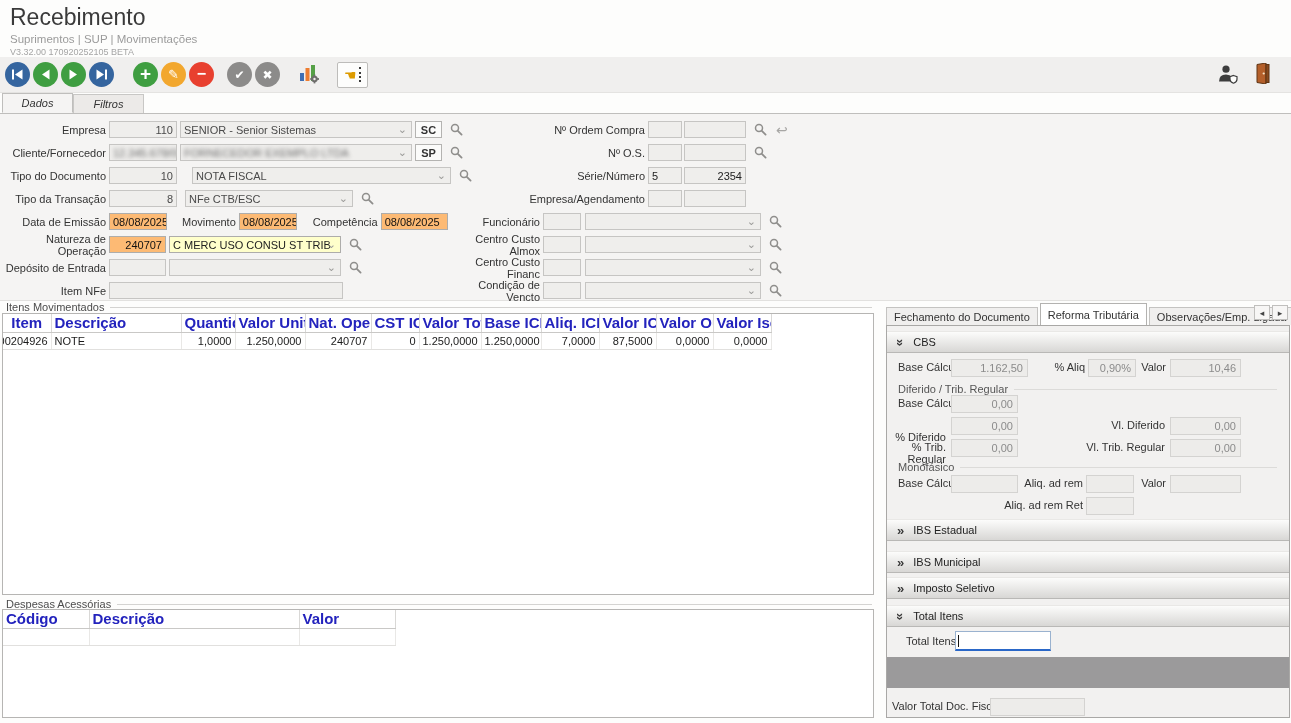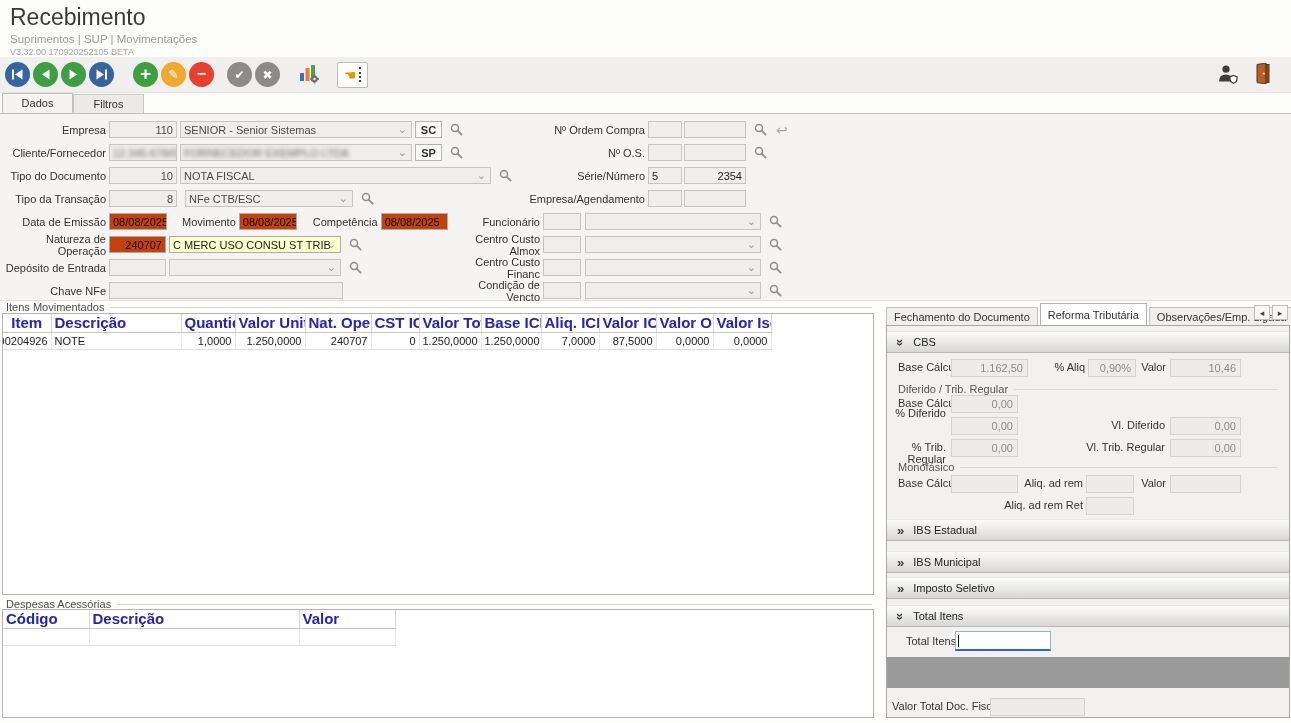--- a/index.html
+++ b/index.html
@@ -36,38 +36,38 @@
   .hand-btn { width:31px; height:26px; margin-left:14px; background:#fdfdfc;
               border:1px solid #bdbcba; border-radius:2px; display:flex; align-items:center;
               justify-content:center; cursor:pointer; flex:0 0 auto; }
   .hand-glyph { transform:scaleX(-1); color:#dd9b00; font-size:14px; line-height:1; }
   .hand-dots { height:15px; border-right:2px dotted #3a3a3a; margin-left:2px; }
   .toolbar-right { position:absolute; right:20px; top:0; height:36px; display:flex;
                    align-items:center; gap:16px; }
   .icon-btn { background:transparent; border:none; cursor:pointer; display:flex; align-items:center; }
 
   
-  .ltabs { position:absolute; top:93px; left:2px; display:flex; z-index:3; }
+  .ltabs { position:absolute; top:93px; left:2px; display:flex; z-index:3;font-style:italic; }
   .ltab { min-width:71px; height:20px; display:flex; align-items:center; justify-content:center;
           padding:0 10px; cursor:pointer; color:#333; }
   .ltab.active   { background:#f5f4f3; border:1px solid #bfbebc; border-bottom:1px solid #f5f4f3; }
   .ltab.inactive { background:#eceae8; border:1px solid #c8c7c5; border-bottom:none; height:19px; margin-top:1px; }
 
   
   .form-area { position:absolute; top:113px; left:0; width:1291px; height:188px;
                background:#f5f4f3; border-top:1px solid #bfbebc; border-bottom:1px solid #e2e1df; }
   .frow { position:absolute; height:17px; display:flex; align-items:center; }
   .lbl { color:#333; text-align:right; flex:0 0 auto; }
   .lblw106 { width:106px; margin-right:3px; }
   .lblw185 { width:185px; margin-right:3px; }
   .lblw80  { width:80px;  margin-right:3px; }
   .fld { height:17px; border:1px solid #c6c5c3; background:#efeeec; color:#4a4a4a;
          display:flex; align-items:center; padding:0 3px; flex:0 0 auto; overflow:hidden;
          white-space:nowrap; }
-  .fld.white  { background:#c2410c; border-color:#aeadab; color:#111; }
+  .fld.white  { background:#fdba74; border-color:#aeadab; color:#111; }
   .fld.yellow { background:#ffffcb; border-color:#aeadab; color:#222; }
   .fld.right  { justify-content:flex-end; }
   .dd { position:relative; padding-right:14px; }
   .chev { position:absolute; right:4px; top:0px; color:#9a9a98; font-size:11px; line-height:15px; }
   .ufbox { width:27px; height:17px; margin-left:3px; background:#fbfbfa; border:1px solid #b4b3b1;
            display:flex; align-items:center; justify-content:center; font-weight:bold; color:#333; }
   .search-btn { width:16px; height:17px; margin-left:6px; display:flex; align-items:center;
                 justify-content:center; background:transparent; border:none; cursor:pointer; }
   .import-btn { margin-left:8px; background:transparent; border:none; color:#a7a6a4;
                 font-size:14px; cursor:pointer; line-height:1; }
@@ -255,21 +255,21 @@
           <svg width="13" height="13" viewBox="0 0 13 13">
             <circle cx="5" cy="5" r="3.5" fill="none" stroke="#8f8e8c" stroke-width="1.5"></circle>
             <line x1="7.8" y1="7.8" x2="11.6" y2="11.6" stroke="#8f8e8c" stroke-width="1.8" stroke-linecap="round"></line>
           </svg>
         </button>
     </div>
 
     <div class="frow" style="top:53px; left:0;">
       <span class="lbl lblw106">Tipo do Documento</span>
       <span class="fld right" style="width:68px;">10</span>
-      <span class="fld dd" style="width:311px; margin-left:3px;">
+      <span class="fld dd" style="width:259px; margin-left:15px;">
           <span>NOTA FISCAL</span>
           <span class="chev">⌄</span>
         </span>
       <button class="search-btn">
           <svg width="13" height="13" viewBox="0 0 13 13">
             <circle cx="5" cy="5" r="3.5" fill="none" stroke="#8f8e8c" stroke-width="1.5"></circle>
             <line x1="7.8" y1="7.8" x2="11.6" y2="11.6" stroke="#8f8e8c" stroke-width="1.8" stroke-linecap="round"></line>
           </svg>
         </button>
     </div>
@@ -322,21 +322,21 @@
         </span>
       <button class="search-btn">
           <svg width="13" height="13" viewBox="0 0 13 13">
             <circle cx="5" cy="5" r="3.5" fill="none" stroke="#8f8e8c" stroke-width="1.5"></circle>
             <line x1="7.8" y1="7.8" x2="11.6" y2="11.6" stroke="#8f8e8c" stroke-width="1.8" stroke-linecap="round"></line>
           </svg>
         </button>
     </div>
 
     <div class="frow" style="top:168px; left:0;">
-      <span class="lbl lblw106">Chave NFe</span>
+      <span class="lbl lblw106">Item NFe</span>
       <span class="fld" style="width:234px;"></span>
     </div>
 
     <div class="frow" style="top:30px; left:460px;">
       <span class="lbl lblw185">Nº O.S.</span>
       <span class="fld" style="width:34px;"></span>
       <span class="fld" style="width:62px; margin-left:2px;"></span>
       <button class="search-btn">
           <svg width="13" height="13" viewBox="0 0 13 13">
             <circle cx="5" cy="5" r="3.5" fill="none" stroke="#8f8e8c" stroke-width="1.5"></circle>
@@ -542,21 +542,21 @@
         <span class="plbl r" style="left:251px; top:8px; width:28px;">Valor</span>
         <span class="pfld" style="left:283px; top:6px; width:71px;">10,46</span>
 
         <div class="legend" style="top:30px;">
             <span>Diferido / Trib. Regular</span>
           </div>
 
         <span class="plbl" style="left:11px; top:44px;">Base Cálculo</span>
         <span class="pfld" style="left:64px; top:42px; width:67px;">0,00</span>
 
-        <span class="plbl r" style="left:0px; top:54px; width:59px;">% Diferido</span>
+        <span class="plbl r" style="left:0px; top:78px; width:59px;">% Diferido</span>
         <span class="pfld" style="left:64px; top:64px; width:67px;">0,00</span>
         <span class="plbl r" style="left:180px; top:66px; width:98px;">Vl. Diferido</span>
         <span class="pfld" style="left:283px; top:64px; width:71px;">0,00</span>
 
         <span class="plbl r" style="left:0px; top:88px; width:59px;">% Trib. Regular</span>
         <span class="pfld" style="left:64px; top:86px; width:67px;">0,00</span>
         <span class="plbl r" style="left:180px; top:88px; width:98px;">Vl. Trib. Regular</span>
         <span class="pfld" style="left:283px; top:86px; width:71px;">0,00</span>
 
         <div class="legend" style="top:108px;">

